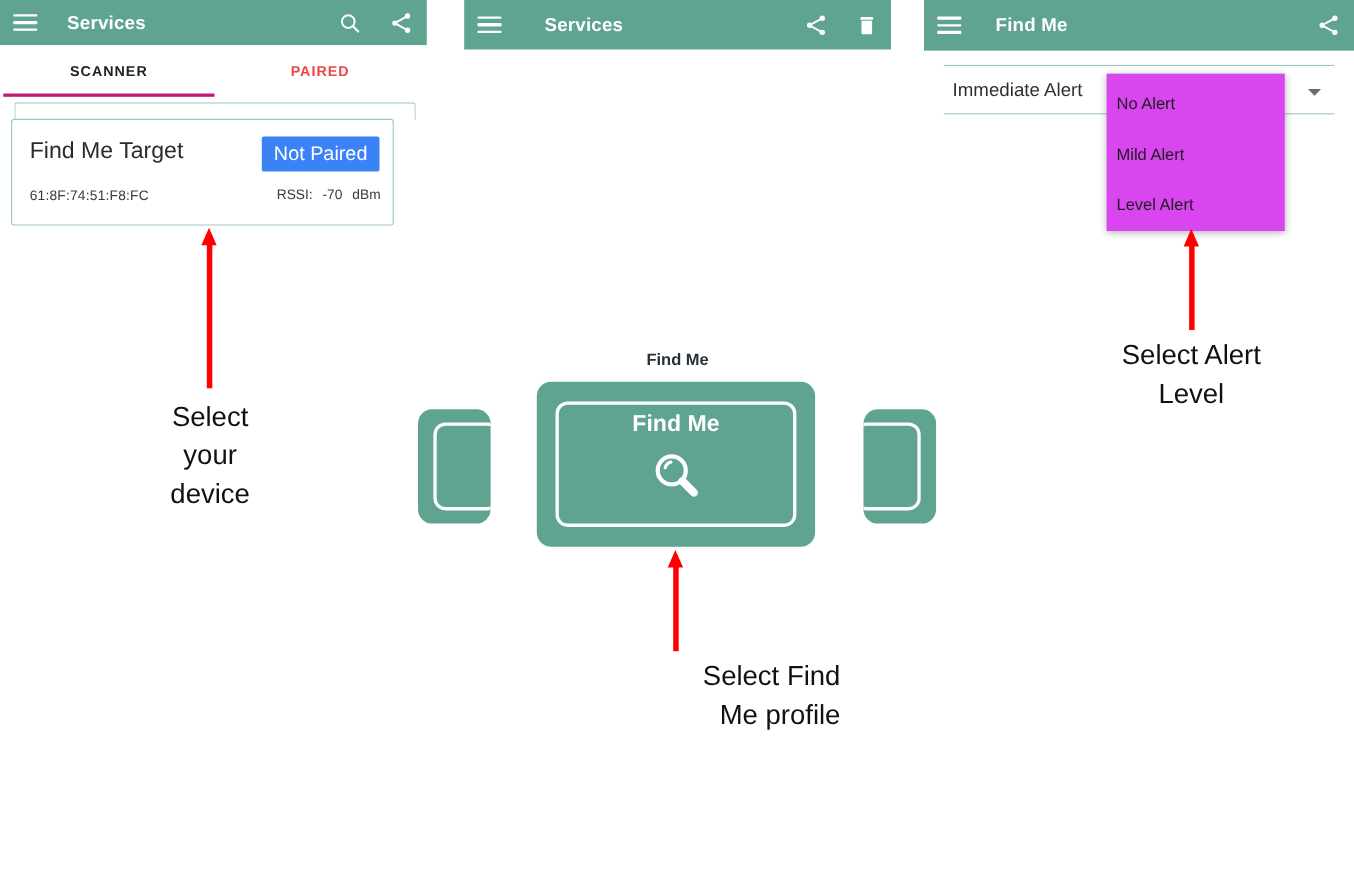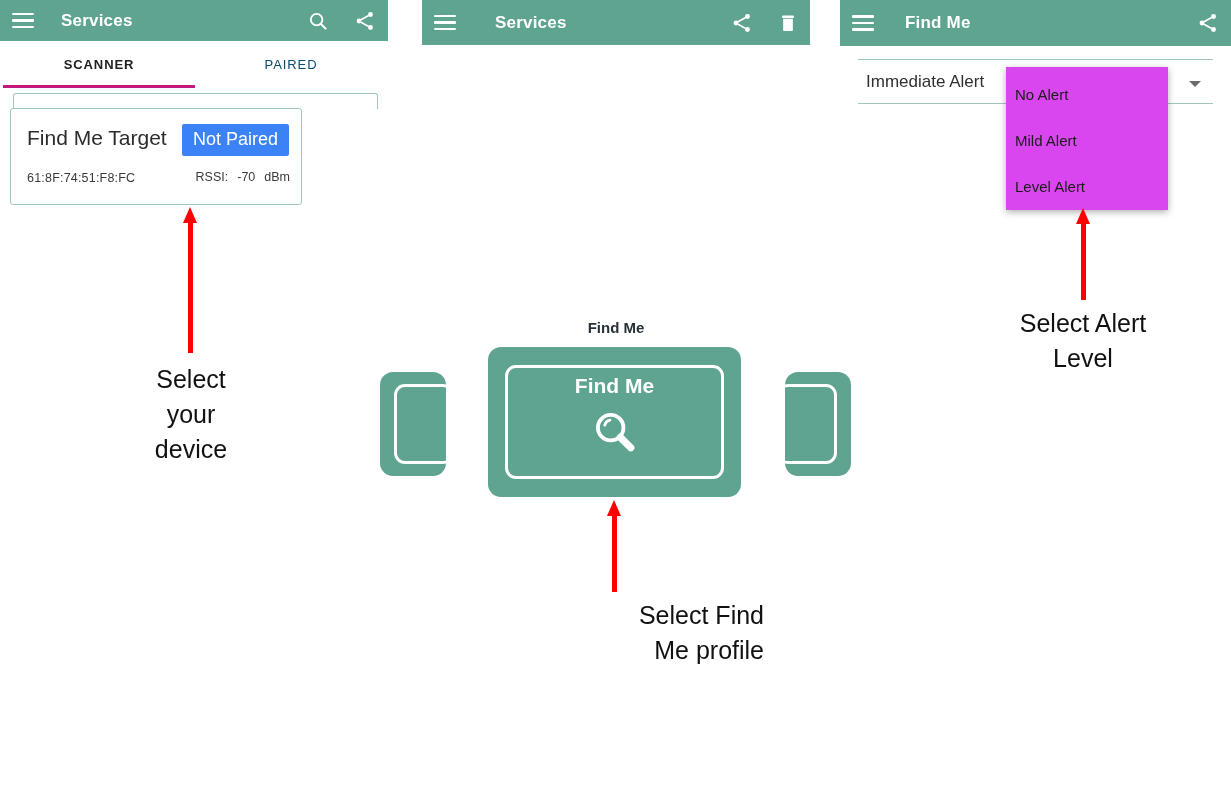--- a/index.html
+++ b/index.html
@@ -37,30 +37,30 @@
   #p1 .toolbar{width:388px;height:41px;padding:0 12px;box-sizing:border-box;}
   #p1 .tb-title{margin-left:27px;}
 
   .tabs{position:absolute;left:0;top:41px;width:388px;height:46px;}
   .tab{
     position:absolute;top:0;height:46px;
     display:flex;align-items:center;justify-content:center;
     font-size:13px;font-weight:bold;letter-spacing:.9px;
   }
   .tab.sel{left:3px;width:192px;color:#212121;}
-  .tab.unsel{left:195px;width:192px;color:#0c4a6e;font-weight:normal;letter-spacing:.9px;}
+  .tab.unsel{left:195px;width:192px;color:#ef4444;font-weight:bold;letter-spacing:.9px;}
   .tab-ind{position:absolute;left:3px;top:85px;width:192px;height:3px;background:#C2187E;}
 
   .card-ghost{
     position:absolute;left:13px;top:93px;width:365px;height:16px;
     border:1.3px solid #9ec8bb;border-bottom:none;border-radius:3px 3px 0 0;
     background:#fff;box-sizing:border-box;
   }
   .dev-card{
-    position:absolute;left:10px;top:108px;width:292px;height:97px;
+    position:absolute;left:10px;top:108px;width:348px;height:97px;
     border:1.3px solid #9ec8bb;border-radius:3px;background:#fff;
     box-sizing:border-box;
   }
   .dev-name{
     position:absolute;left:16px;top:17px;
     font-size:21px;color:#2b2b2b;white-space:nowrap;
   }
   .dev-addr{
     position:absolute;left:16px;top:62px;
     font-size:12.5px;color:#3a3a3a;letter-spacing:.2px;white-space:nowrap;

